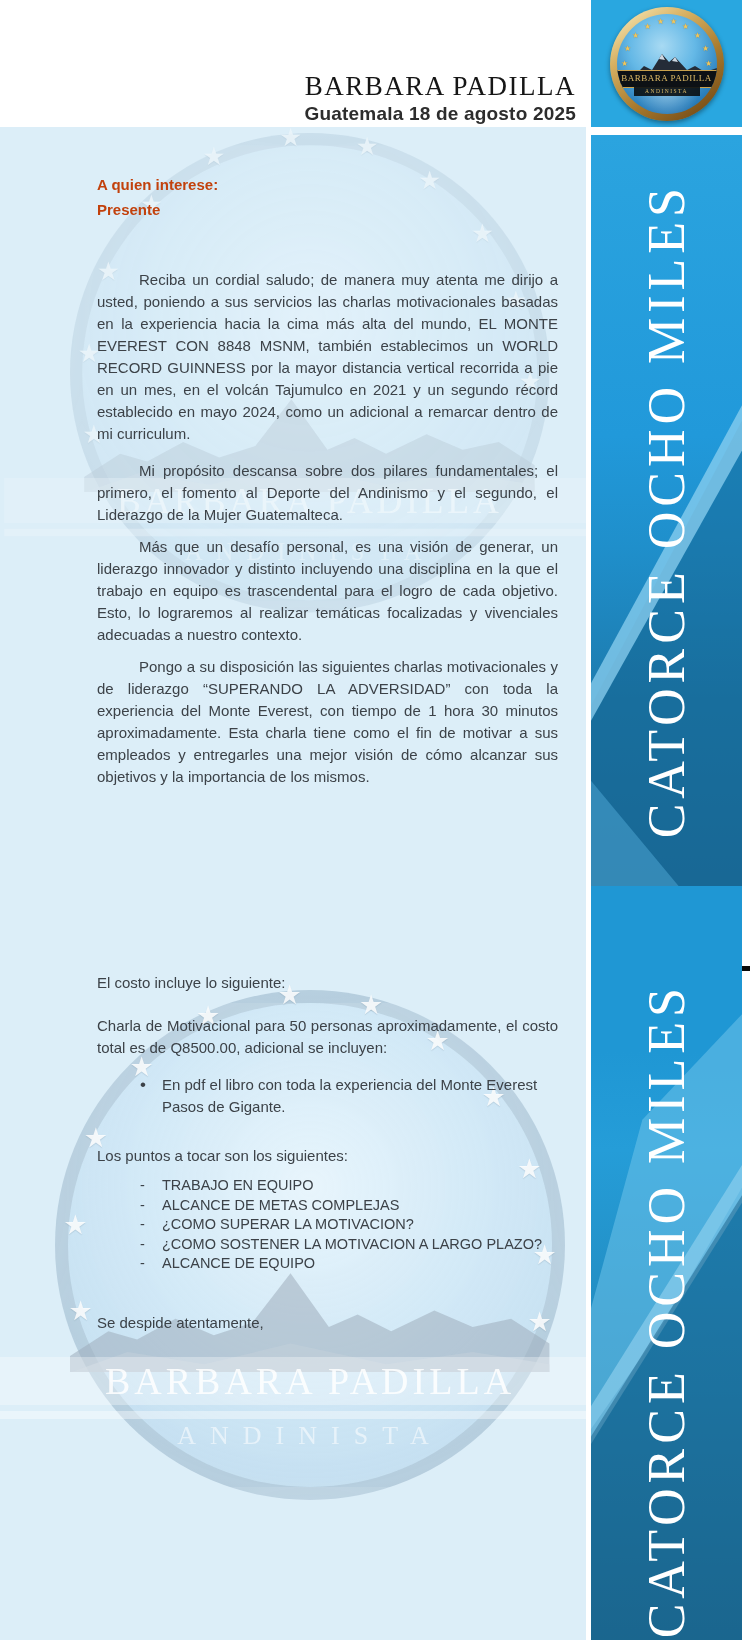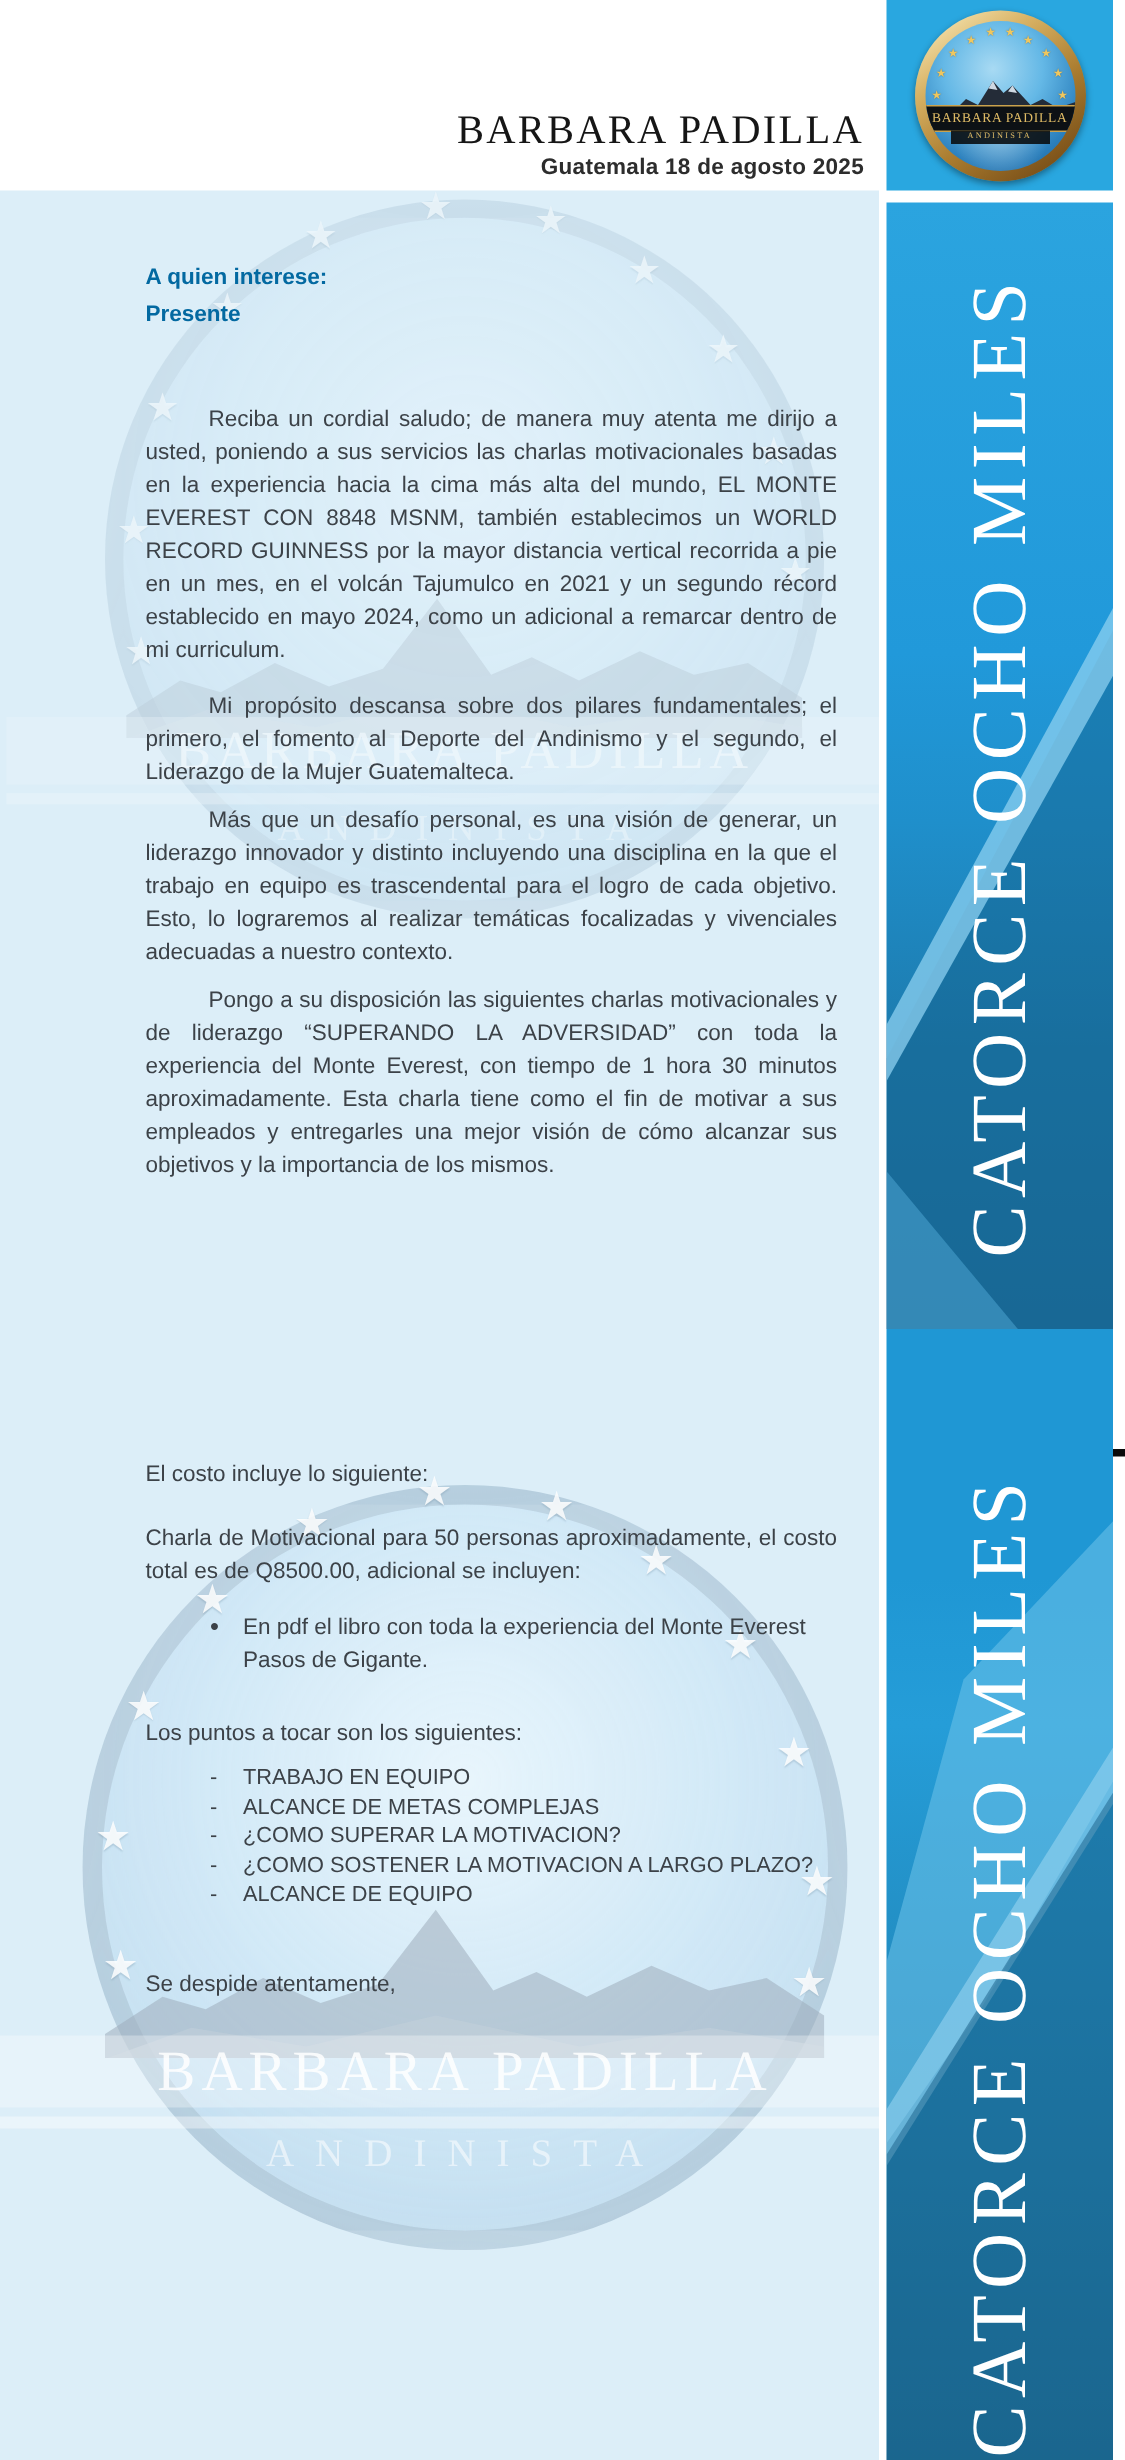--- a/index.html
+++ b/index.html
@@ -3,21 +3,21 @@
 <meta charset="utf-8">
 <style>
   html,body{margin:0;padding:0;background:#ffffff;}
   .page{position:relative;width:750px;height:1640px;background:#ffffff;overflow:hidden;
         font-family:"Liberation Sans",sans-serif;}
 
   
   .title-wrap{position:absolute;top:72px;left:0;width:576px;text-align:right;z-index:5;}
   .main-title{font-family:"Liberation Serif",serif;font-size:27px;color:#161616;
               letter-spacing:1.5px;line-height:28px;font-weight:400;}
-  .date-line{font-size:15px;font-weight:600;color:#2d2d2d;margin-top:3px;letter-spacing:.2px;}
+  .date-line{font-size:19px;font-weight:600;color:#2d2d2d;margin-top:3px;letter-spacing:.2px;}
 
   
   .logo-box{position:absolute;left:591px;top:0;width:151px;height:127px;background:#29A7E0;
             display:flex;align-items:center;justify-content:center;}
   .logo{position:relative;width:114px;height:114px;border-radius:50%;
         background:linear-gradient(145deg,#f8e9b8 5%,#d8b264 30%,#a97b2e 60%,#6e4513 95%);
         box-shadow:0 2px 5px rgba(0,0,0,.4);display:flex;align-items:center;justify-content:center;}
   .logo-inner{position:relative;width:100px;height:100px;border-radius:50%;overflow:hidden;
         background:radial-gradient(circle at 45% 32%,#a8daf3 0%,#64b8e6 38%,#2b80bd 72%,#175a92 100%);}
   .logo-inner::after{content:"";position:absolute;left:18%;top:62%;width:64%;height:46%;
@@ -51,21 +51,21 @@
         text-align:center;line-height:48px;white-space:nowrap;}
   .wm-banner::after{content:"";position:absolute;left:0;right:0;top:calc(100% + 6px);height:8px;
         background:rgba(255,255,255,.4);}
   .wm-sub{position:absolute;left:-70px;right:-70px;top:calc(72% + 64px);text-align:center;
         font-family:"Liberation Serif",serif;font-size:26px;letter-spacing:14px;
         color:rgba(255,255,255,.55);white-space:nowrap;}
 
   
   .letter{position:relative;z-index:2;box-sizing:border-box;width:586px;height:100%;
           padding:45px 28px 0 97px;color:#3c4248;font-size:15px;line-height:22px;}
-  .salut{font-weight:bold;color:#0369a1;line-height:25px;}
+  .salut{font-weight:bold;color:#c2410c;line-height:25px;}
   .para{text-align:justify;text-indent:42px;margin:0;}
   .p1{margin-top:47px;}
   .p2{margin-top:15px;}
   .p3{margin-top:10px;}
   .p4{margin-top:10px;}
   .cost-heading{margin-top:184px;}
   .cost-body{margin-top:21px;text-align:justify;}
   .bullet-item{position:relative;margin-top:15px;margin-left:43px;padding-left:22px;}
   .bullet-item::before{content:"\2022";position:absolute;left:0;top:0;font-size:17px;}
   .points-heading{margin-top:27px;}

